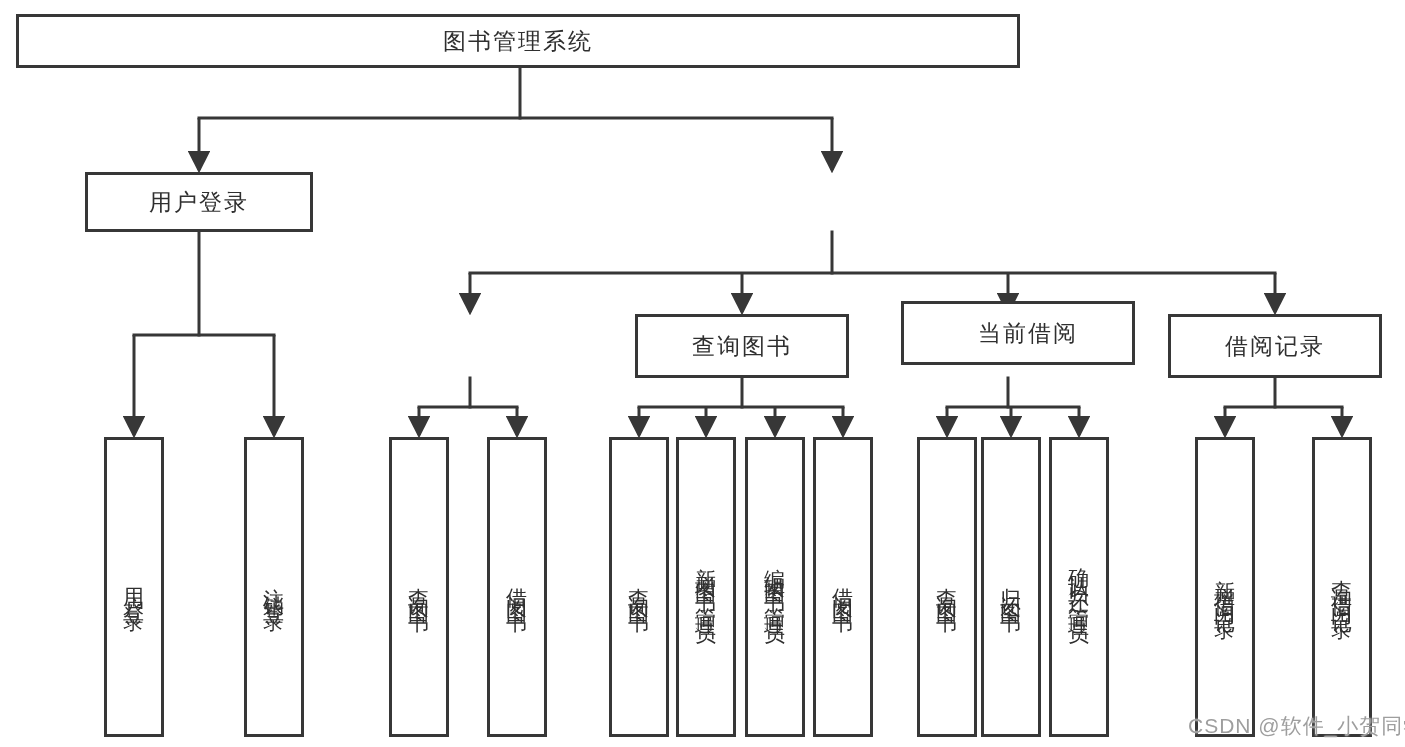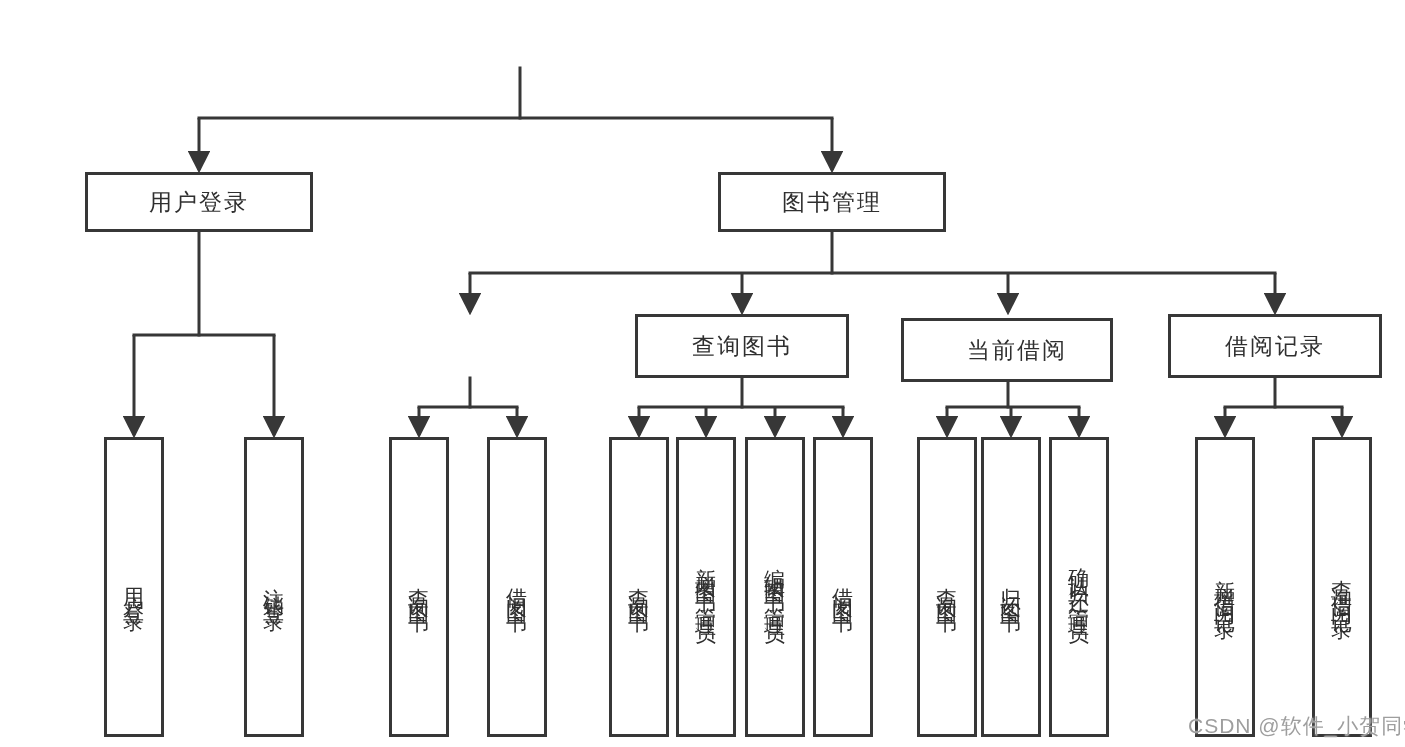--- a/index.html
+++ b/index.html
@@ -35,21 +35,21 @@
     letter-spacing: 8px;
     line-height: 1;
     color: #2f2f2f;
   }
   
   .n-root   { left: 16px;   top: 14px;  width: 1004px; height: 54px; }
   .n-login  { left: 85px;   top: 172px; width: 228px;  height: 60px; }
   .n-mgmt   { left: 718px;  top: 172px; width: 228px;  height: 60px; }
   .n-rec    { left: 363px;  top: 314px; width: 214px;  height: 64px; }
   .n-borrow { left: 635px;  top: 314px; width: 214px;  height: 64px; }
-  .n-cur    { left: 901px;  top: 318px; width: 212px;  height: 64px; padding-left: 20px; }
+  .n-cur    { left: 901px;  top: 301px; width: 234px;  height: 64px; padding-left: 20px; }
   .n-rec2   { left: 1168px; top: 314px; width: 214px;  height: 64px; }
   .leaf { top: 437px; width: 60px; height: 300px; }
   .l-a1 { left: 104px; }  .l-a2 { left: 244px; }
   .l-b1 { left: 389px; }  .l-b2 { left: 487px; }
   .l-c1 { left: 609px; }  .l-c2 { left: 676px; }
   .l-c3 { left: 745px; }  .l-c4 { left: 813px; }
   .l-d1 { left: 917px; }  .l-d2 { left: 981px; }  .l-d3 { left: 1049px; }
   .l-e1 { left: 1195px; } .l-e2 { left: 1312px; }
   .watermark {
     position: absolute;
@@ -110,26 +110,26 @@
       <path d="M1011,407 L1011,435" marker-end="url(#arrow)" stroke-linecap="butt"></path>
       <path d="M1079,407 L1079,435" marker-end="url(#arrow)" stroke-linecap="butt"></path>
 
       <path d="M1275,378 L1275,407"></path>
       <path d="M1225,407 L1342,407"></path>
       <path d="M1225,407 L1225,435" marker-end="url(#arrow)" stroke-linecap="butt"></path>
       <path d="M1342,407 L1342,435" marker-end="url(#arrow)" stroke-linecap="butt"></path>
     </g>
   </svg>
 
+  <div class="node h-node n-root">
+    <span>图书管理系统</span>
+  </div>
 
   <div class="node h-node n-login">
     <span>用户登录</span>
-  </div>
-  <div class="node h-node n-mgmt">
-    <span>图书管理</span>
   </div>
 
   <div class="node h-node n-borrow">
     <span>查询图书</span>
   </div>
   <div class="node h-node n-cur">
     <span>当前借阅</span>
   </div>
   <div class="node h-node n-rec2">
     <span>借阅记录</span>

